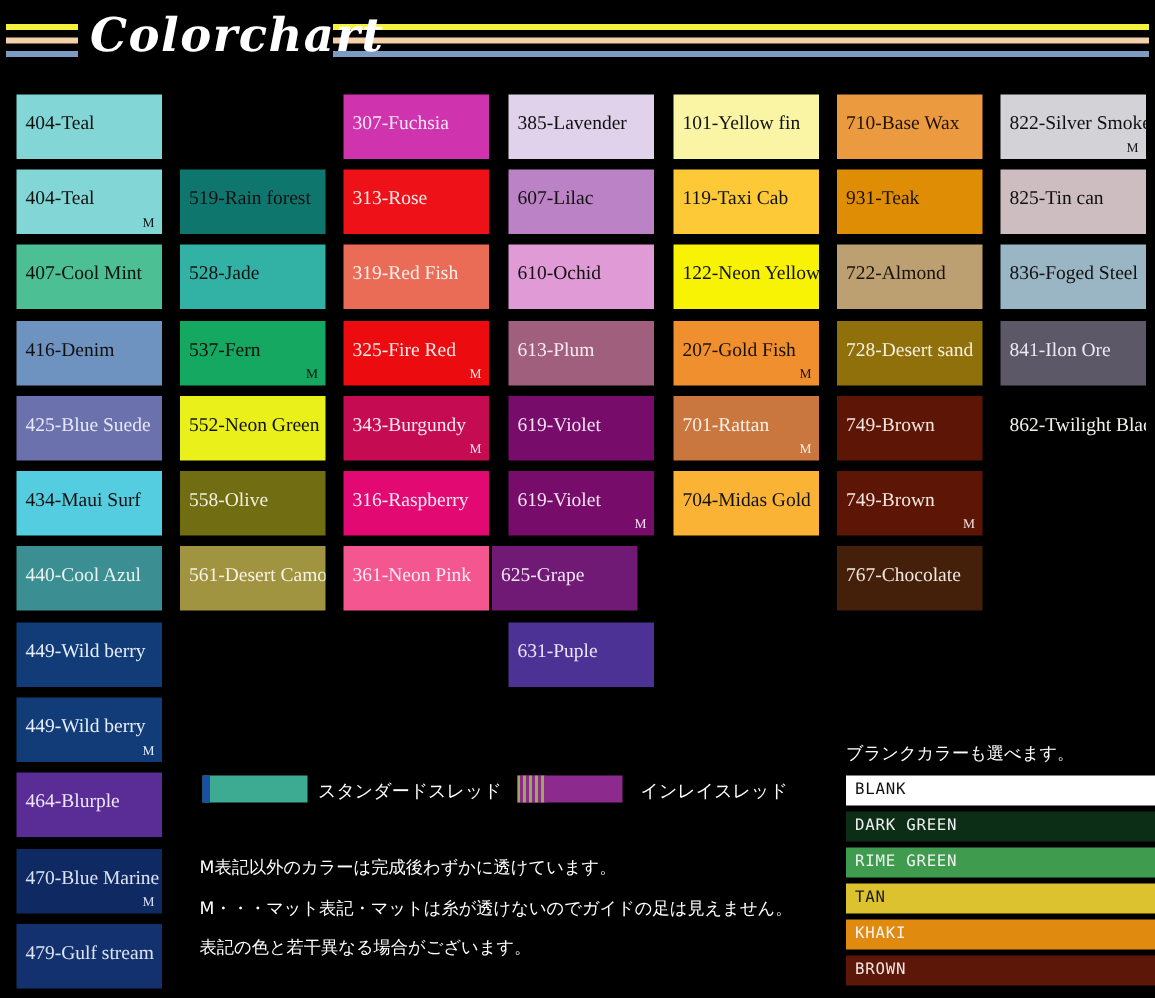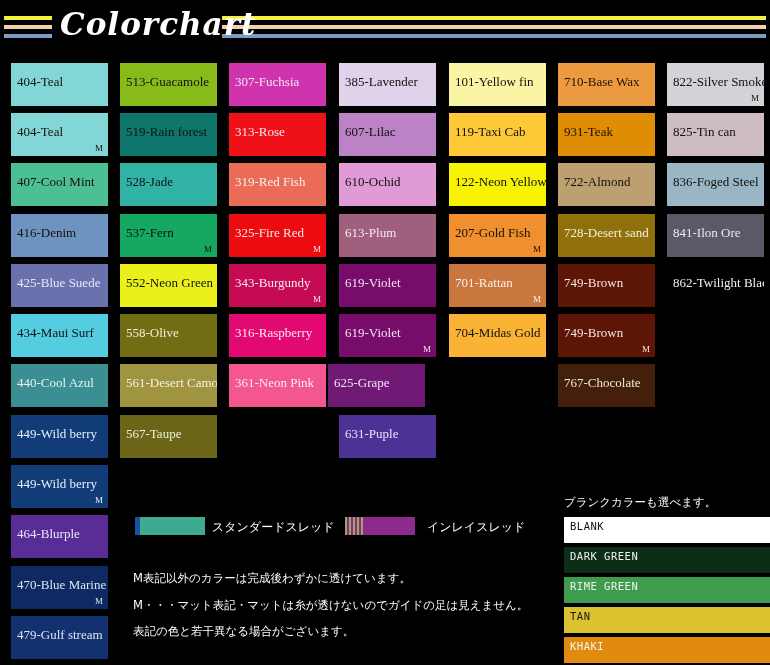--- a/index.html
+++ b/index.html
@@ -131,21 +131,21 @@
   }
   #blank-panel-title {
     font-family: "DejaVu Sans", sans-serif;
     font-size: 11.5px;
     color: #ffffff;
     margin-bottom: 7px;
     white-space: nowrap;
   }
   .blank-row {
     position: relative;
-    height: 26px;
+    height: 20px;
     width: 206px;
     margin-bottom: 4px;
     box-sizing: border-box;
   }
   .blank-row-label {
     position: absolute;
     left: 6px; top: 4px;
     font-family: "DejaVu Sans Mono", monospace;
     font-size: 10.5px;
     letter-spacing: 0.5px;
@@ -203,44 +203,38 @@
     <div class="swatch" style="left: 11px; top: 457px; background: rgb(90, 45, 150);">
       <div class="swatch-label" style="color: rgb(236, 230, 248);">464-Blurple</div>
     </div>
     <div class="swatch" style="left: 11px; top: 508px; background: rgb(15, 42, 99);">
       <div class="swatch-label" style="color: rgb(220, 228, 244);">470-Blue Marine</div>
       <div class="swatch-matte" style="color: rgb(220, 228, 244);">M</div>
     </div>
     <div class="swatch" style="left: 11px; top: 558px; background: rgb(19, 49, 110);">
       <div class="swatch-label" style="color: rgb(220, 228, 244);">479-Gulf stream</div>
     </div>
-    <div class="swatch" style="left: 120px; top: 5px; background: rgb(134, 187, 25);">
-      <div class="swatch-label" style="color: rgb(17, 17, 17);">513-Guacamole</div>
-    </div>
     <div class="swatch" style="left: 120px; top: 55px; background: #0f766e;">
       <div class="swatch-label" style="color: rgb(17, 17, 17);">519-Rain forest</div>
     </div>
     <div class="swatch" style="left: 120px; top: 105px; background: rgb(49, 178, 165);">
       <div class="swatch-label" style="color: rgb(17, 17, 17);">528-Jade</div>
     </div>
     <div class="swatch" style="left: 120px; top: 156px; background: rgb(20, 168, 96);">
       <div class="swatch-label" style="color: rgb(15, 15, 15);">537-Fern</div>
       <div class="swatch-matte" style="color: rgb(15, 15, 15);">M</div>
     </div>
     <div class="swatch" style="left: 120px; top: 206px; background: rgb(233, 240, 26);">
       <div class="swatch-label" style="color: rgb(17, 17, 17);">552-Neon Green</div>
     </div>
     <div class="swatch" style="left: 120px; top: 256px; background: rgb(112, 109, 19);">
       <div class="swatch-label" style="color: rgb(240, 239, 221);">558-Olive</div>
     </div>
     <div class="swatch" style="left: 120px; top: 306px; background: rgb(160, 148, 64);">
       <div class="swatch-label" style="color: rgb(244, 242, 228);">561-Desert Camo</div>
-    </div>
-    <div class="swatch" style="left: 120px; top: 357px; background: rgb(107, 102, 23);">
-      <div class="swatch-label" style="color: rgb(240, 239, 221);">567-Taupe</div>
     </div>
     <div class="swatch" style="left: 229px; top: 5px; background: rgb(207, 51, 173);">
       <div class="swatch-label" style="color: rgb(246, 230, 243);">307-Fuchsia</div>
     </div>
     <div class="swatch" style="left: 229px; top: 55px; background: rgb(238, 17, 24);">
       <div class="swatch-label" style="color: rgb(250, 232, 232);">313-Rose</div>
     </div>
     <div class="swatch" style="left: 229px; top: 105px; background: rgb(234, 108, 86);">
       <div class="swatch-label" style="color: rgb(253, 239, 236);">319-Red Fish</div>
     </div>

